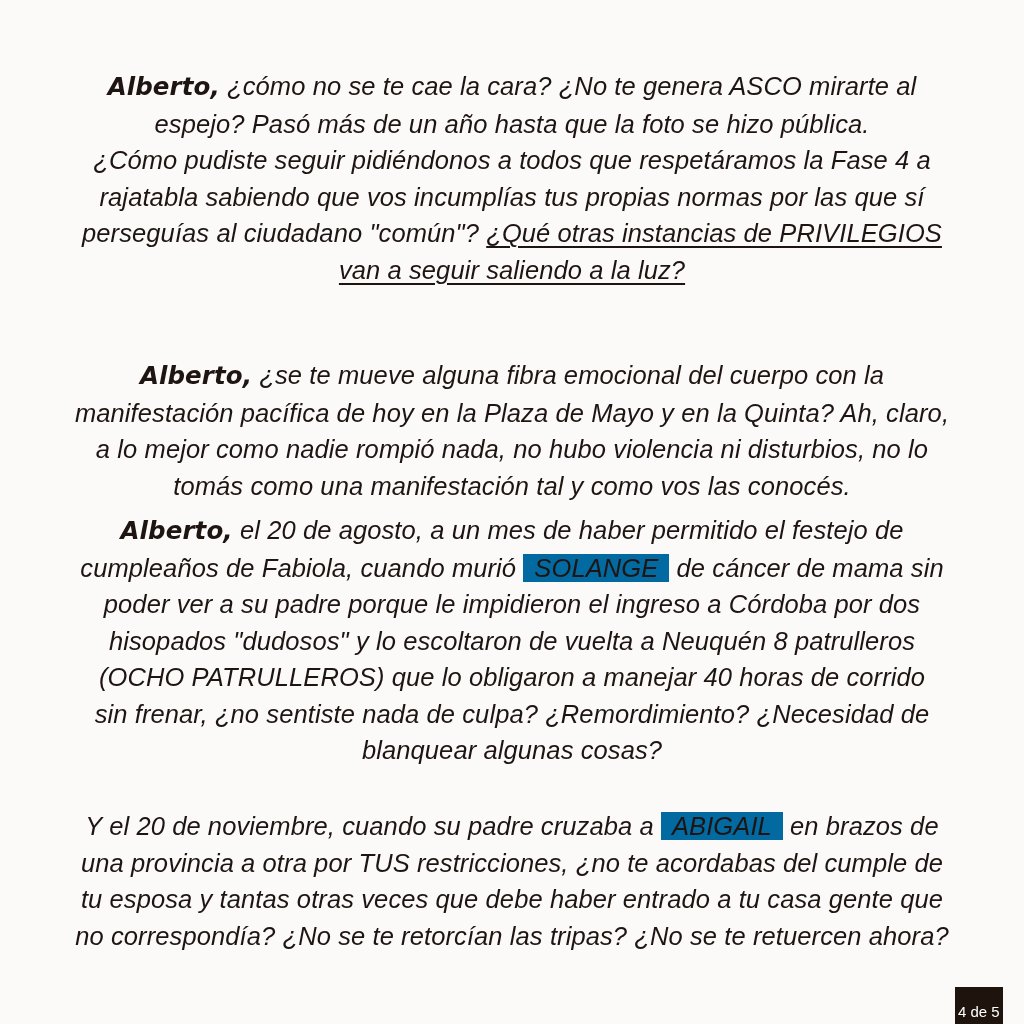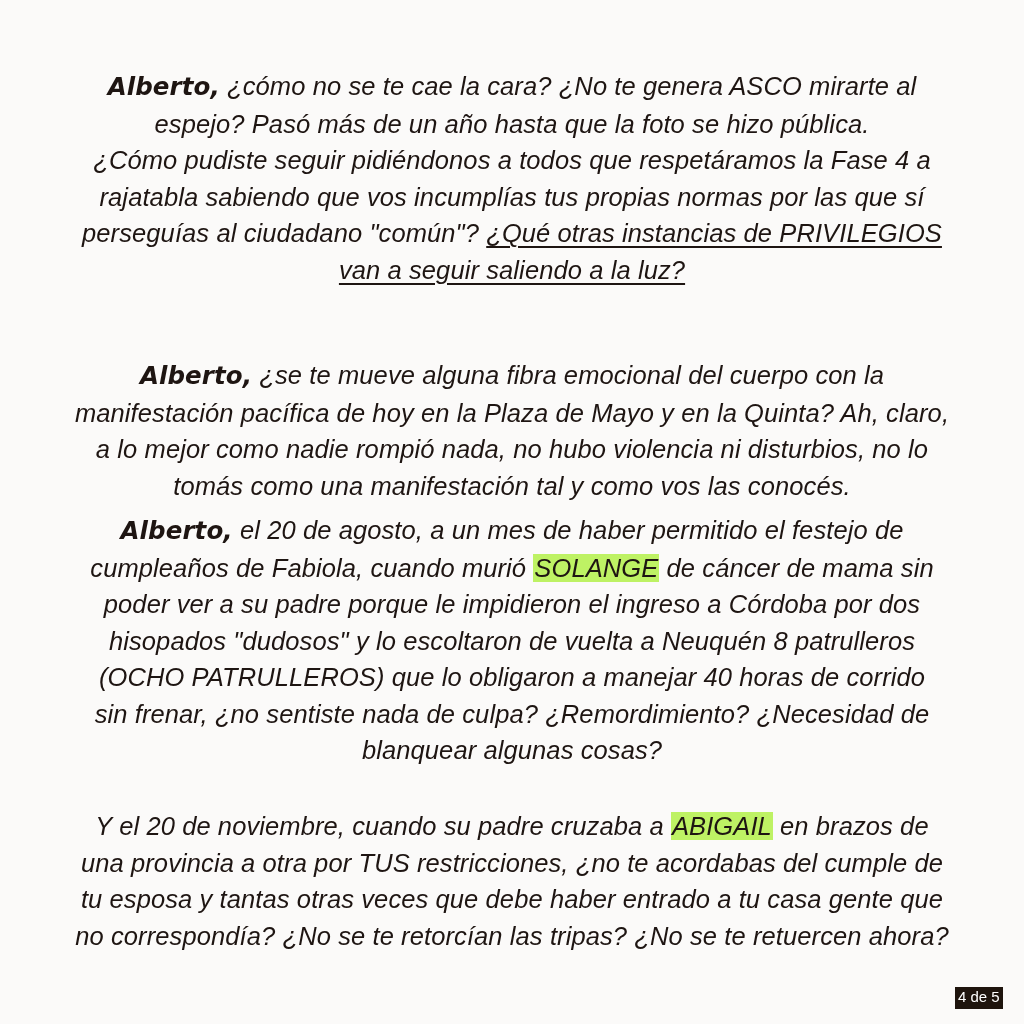--- a/index.html
+++ b/index.html
@@ -17,30 +17,30 @@
     position: absolute;
     left: 0; width: 1024px;
     text-align: center;
     font-size: 25.5px;
     line-height: 36.5px;
     letter-spacing: 0.1px;
   }
   .line { display: block; white-space: nowrap; font-style: italic; }
   .b { font-weight: bold; font-family: "DejaVu Sans", sans-serif; font-size: 24.5px; }
   .u { text-decoration: underline; text-underline-offset: 4px; text-decoration-thickness: 2px; }
-  .hl { background: #bef264; padding: 0 1px; }
+  .hl { background: #0369a1; padding: 0 11px; }
   #p1 { top: 68px; }
   #p2 { top: 326px; margin-top: 31px; }
   #p3 { top: 512px; }
   #p4 { top: 808px; }
   .badge {
     position: absolute; left: 955px; top: 987px;
     background: #1e140d; color: #ffffff;
     font-size: 15px; line-height: 18px;
-    padding: 1px 3px 3px 3px;
+    padding: 16px 3px 3px 3px;
     font-family: "Liberation Sans", sans-serif;
   }
 </style>
 </head>
 <body>
 
 <div class="page">
 
   <div class="para" id="p1">
     <span class="line"><span class="b">Alberto,</span><span> ¿cómo no se te cae la cara? ¿No te genera ASCO mirarte al</span></span>

